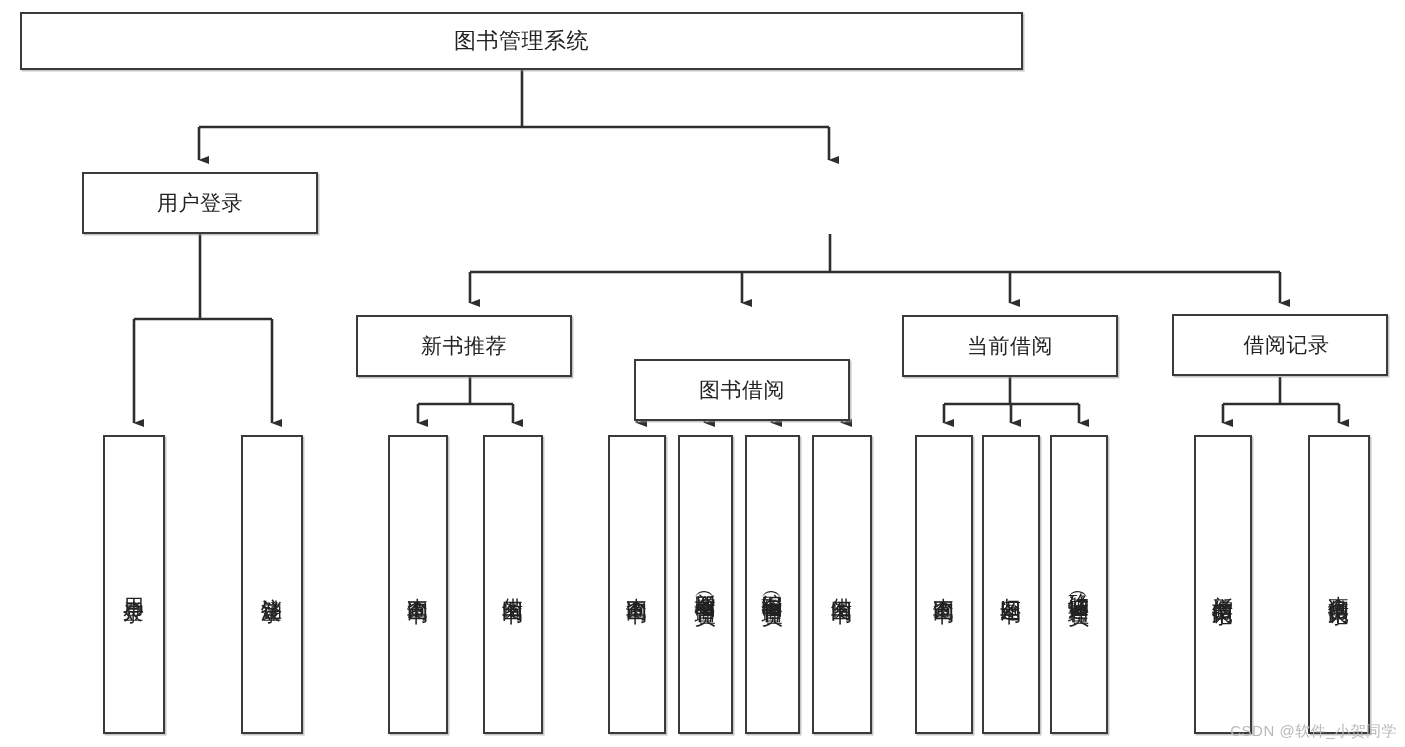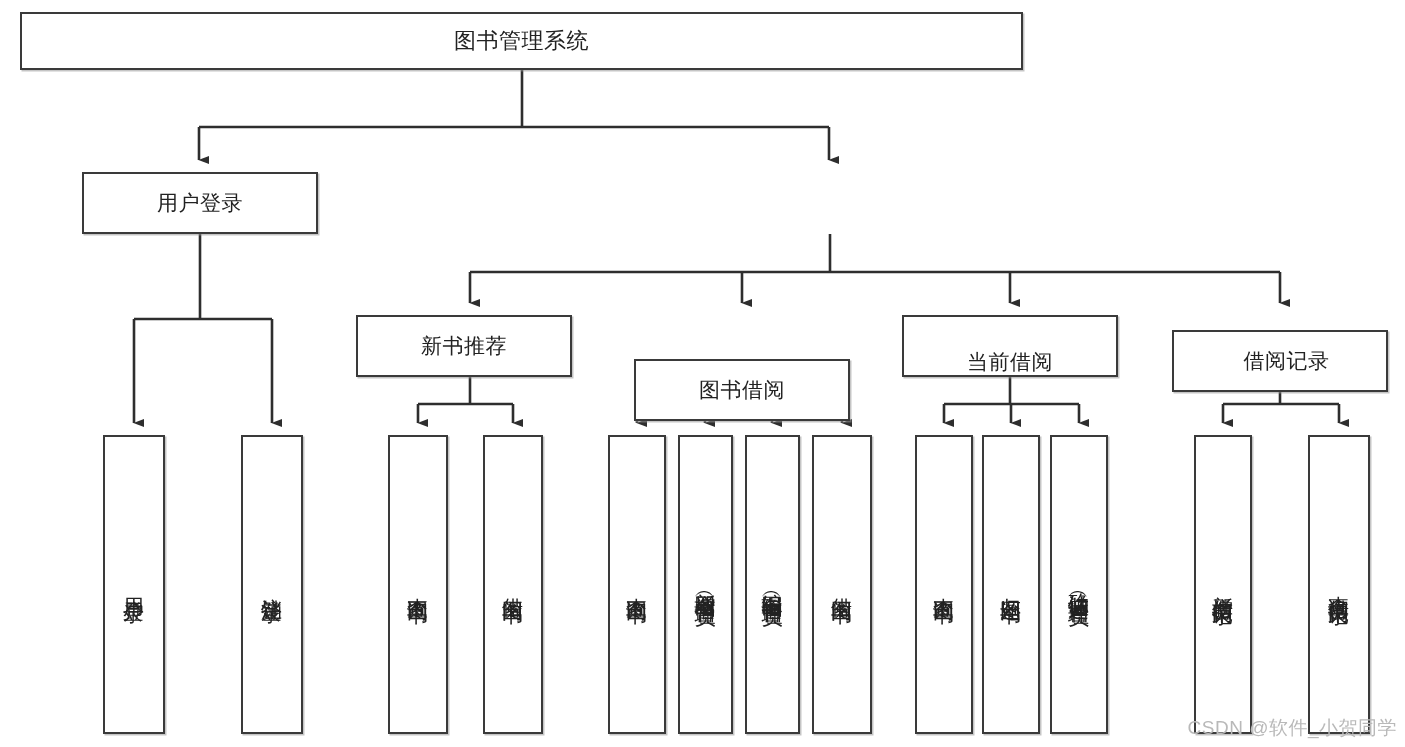--- a/index.html
+++ b/index.html
@@ -50,21 +50,21 @@
     letter-spacing: 2px;
     line-height: 1;
   }
   .node-box.root .node-label {
     font-size: 22px;
   }
   #watermark {
     position: absolute;
     right: 8px;
     bottom: 6px;
-    font-size: 19px;
+    font-size: 15px;
     color: #b9b9b9;
     letter-spacing: 0.5px;
     white-space: nowrap;
     user-select: none;
   }
 </style>
 </head>
 <body>
 
 <div id="stage">
@@ -128,24 +128,24 @@
   <div class="node-box" style="left:82px; top:172px; width:236px; height:62px;">
     <span class="node-label">用户登录</span>
   </div>
 
   <div class="node-box" style="left:356px; top:315px; width:216px; height:62px;">
     <span class="node-label">新书推荐</span>
   </div>
   <div class="node-box" style="left:634px; top:315px; width:216px; height:62px;margin-top:44px;">
     <span class="node-label">图书借阅</span>
   </div>
-  <div class="node-box" style="left:902px; top:315px; width:216px; height:62px;align-items:flex-end;">
+  <div class="node-box" style="left:902px; top:315px; width:216px; height:62px;">
     <span class="node-label">当前借阅</span>
   </div>
-  <div class="node-box" style="left:1172px; top:330px; width:216px; height:62px;padding-left:13px;">
+  <div class="node-box" style="left:1172px; top:314px; width:216px; height:62px;padding-left:13px;">
     <span class="node-label">借阅记录</span>
   </div>
 
   <div class="node-box" style="left:103px; top:435px; width:62px; height:299px;">
     <span class="node-label vertical">用户登录</span>
   </div>
   <div class="node-box" style="left:241px; top:435px; width:62px; height:299px;">
     <span class="node-label vertical">注销登录</span>
   </div>
 

